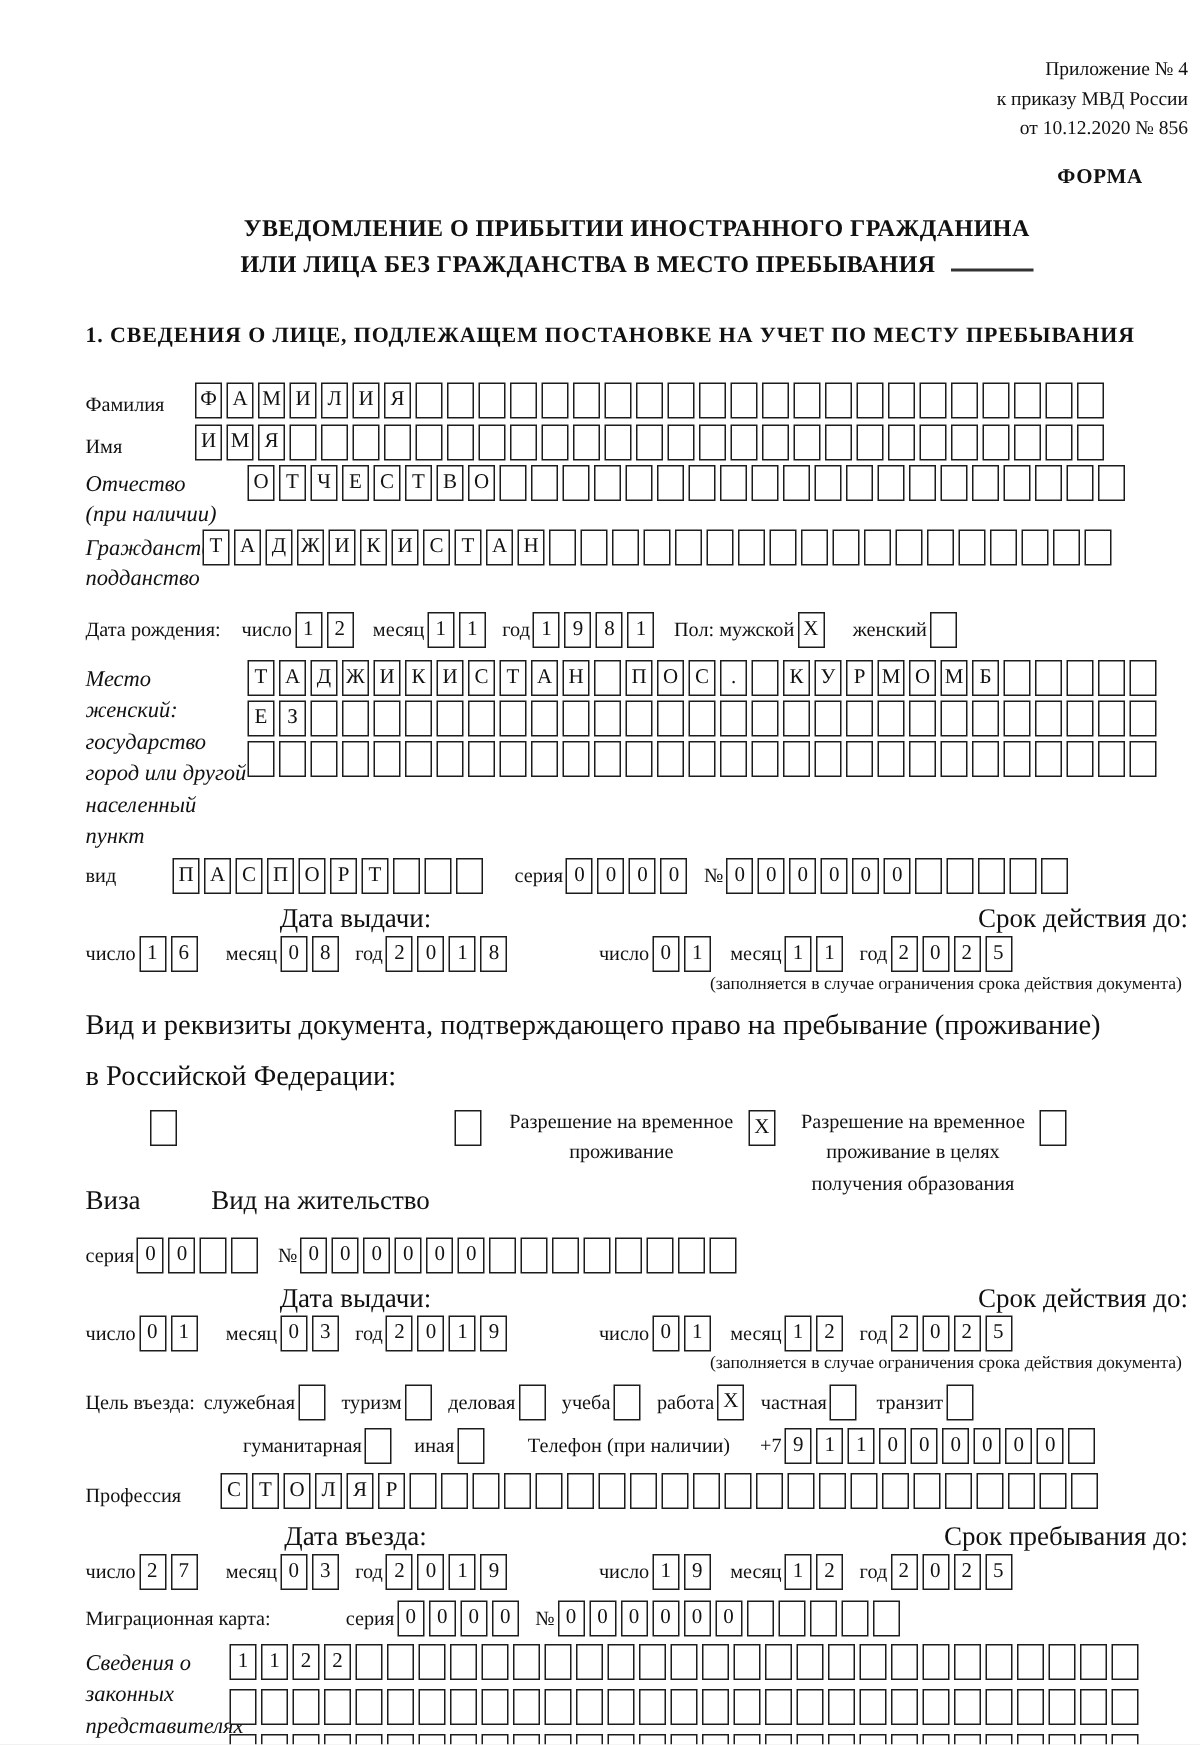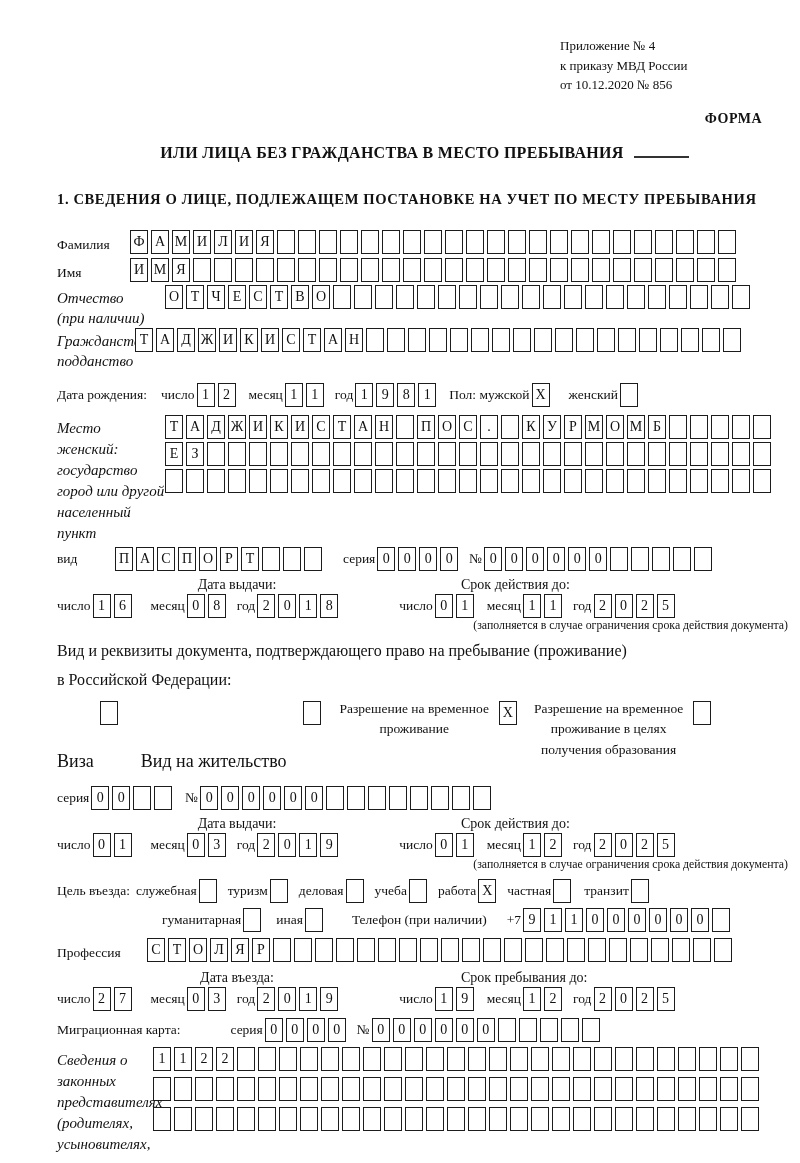--- a/index.html
+++ b/index.html
@@ -7,65 +7,66 @@
     position:relative;
     width:800px;height:1163px;
     margin:0 auto;
     background:#ffffff;
     color:#111;
     font-family:"Liberation Serif","DejaVu Serif",serif;
     box-sizing:border-box;
     padding:36px 8px 0 57px;
     overflow:hidden;
   }
-  .appendix{margin-left:503px;font-size:13px;line-height:1.5;}
+  .appendix{margin-left:503px;font-size:13px;line-height:1.5;text-align:right;}
   .appendix .revision{font-size:12.4px;margin-top:3px;line-height:1.45;}
   .forma{font-weight:bold;font-size:14px;text-align:right;padding-right:30px;margin-top:16px;letter-spacing:.5px;}
   .title{text-align:center;font-weight:bold;font-size:16px;letter-spacing:.3px;line-height:1.55;margin-top:14px;}
   .blank{display:inline-block;width:55px;border-bottom:2px solid #333;margin-left:10px;vertical-align:baseline;}
   .sec-heading{font-weight:bold;font-size:14.6px;letter-spacing:.6px;margin-top:26px;}
 
   .frow{display:flex;align-items:flex-start;}
   .flabel{font-size:13.5px;line-height:1.45;padding-top:5px;flex:0 0 auto;}
   .lblcol{flex:0 0 auto;font-size:15px;line-height:20px;padding-top:3px;font-style:italic;}
   .cellrow{display:flex;flex:0 0 auto;}
   .cell{
     flex:0 0 auto;display:inline-block;box-sizing:content-box;
     width:16px;height:22px;border:1.6px solid #1c1c1c;margin-right:3px;
     text-align:center;font-size:14px;line-height:22px;background:#fff;
   }
   .inline{display:flex;align-items:center;font-size:13.5px;}
   .inline .cellrow{margin:0 2px;}
   .ml6{margin-left:6px}.ml8{margin-left:8px}.ml10{margin-left:10px}
   .ml14{margin-left:14px}.ml16{margin-left:16px}.ml20{margin-left:20px}.ml24{margin-left:24px}
-  .pair-labels{display:flex;font-size:14px;gap:44px;}
+  .pair-labels{display:flex;font-size:18px;}
   .pair-labels .left{width:360px;text-align:center;}
-  .pair-labels .right{flex:1;text-align:left;font-family:Liberation Serif, serif;}
+  .pair-labels .right{flex:1;text-align:right;font-family:Liberation Serif, serif;}
   .footnote{font-size:11.8px;text-align:right;padding-right:4px;}
-  .para{font-size:16px;line-height:1.55;}
+  .para{font-size:19px;line-height:1.55;}
   .cb-label{font-size:18px;margin-top:48px;}
   .cb-block{text-align:center;font-size:13.5px;line-height:1.5;}
   .visa-row{display:flex;align-items:flex-start;font-size:13.5px;}
   .visa-row .cellrow{margin-top:2px;}
   .stack{display:flex;flex-direction:column;}
 </style>
 </head>
 <body>
 
 <div class="page">
 
   <div class="appendix">
     <div>Приложение № 4</div>
     <div>к приказу МВД России</div>
     <div>от 10.12.2020 № 856</div>
   </div>
 
   <div class="forma">ФОРМА</div>
 
   <div class="title">
+    <div>УВЕДОМЛЕНИЕ О ПРИБЫТИИ ИНОСТРАННОГО ГРАЖДАНИНА</div>
     <div><span>ИЛИ ЛИЦА БЕЗ ГРАЖДАНСТВА В МЕСТО ПРЕБЫВАНИЯ</span><span class="blank"></span></div>
   </div>
 
   <div class="sec-heading">1. СВЕДЕНИЯ О ЛИЦЕ, ПОДЛЕЖАЩЕМ ПОСТАНОВКЕ НА УЧЕТ ПО МЕСТУ ПРЕБЫВАНИЯ</div>
 
   <div class="frow" style="margin-top:22px">
     <span class="flabel" style="width:73px">Фамилия</span>
     <div class="cellrow">
         <span class="cell">Ф</span>
         <span class="cell">А</span>

